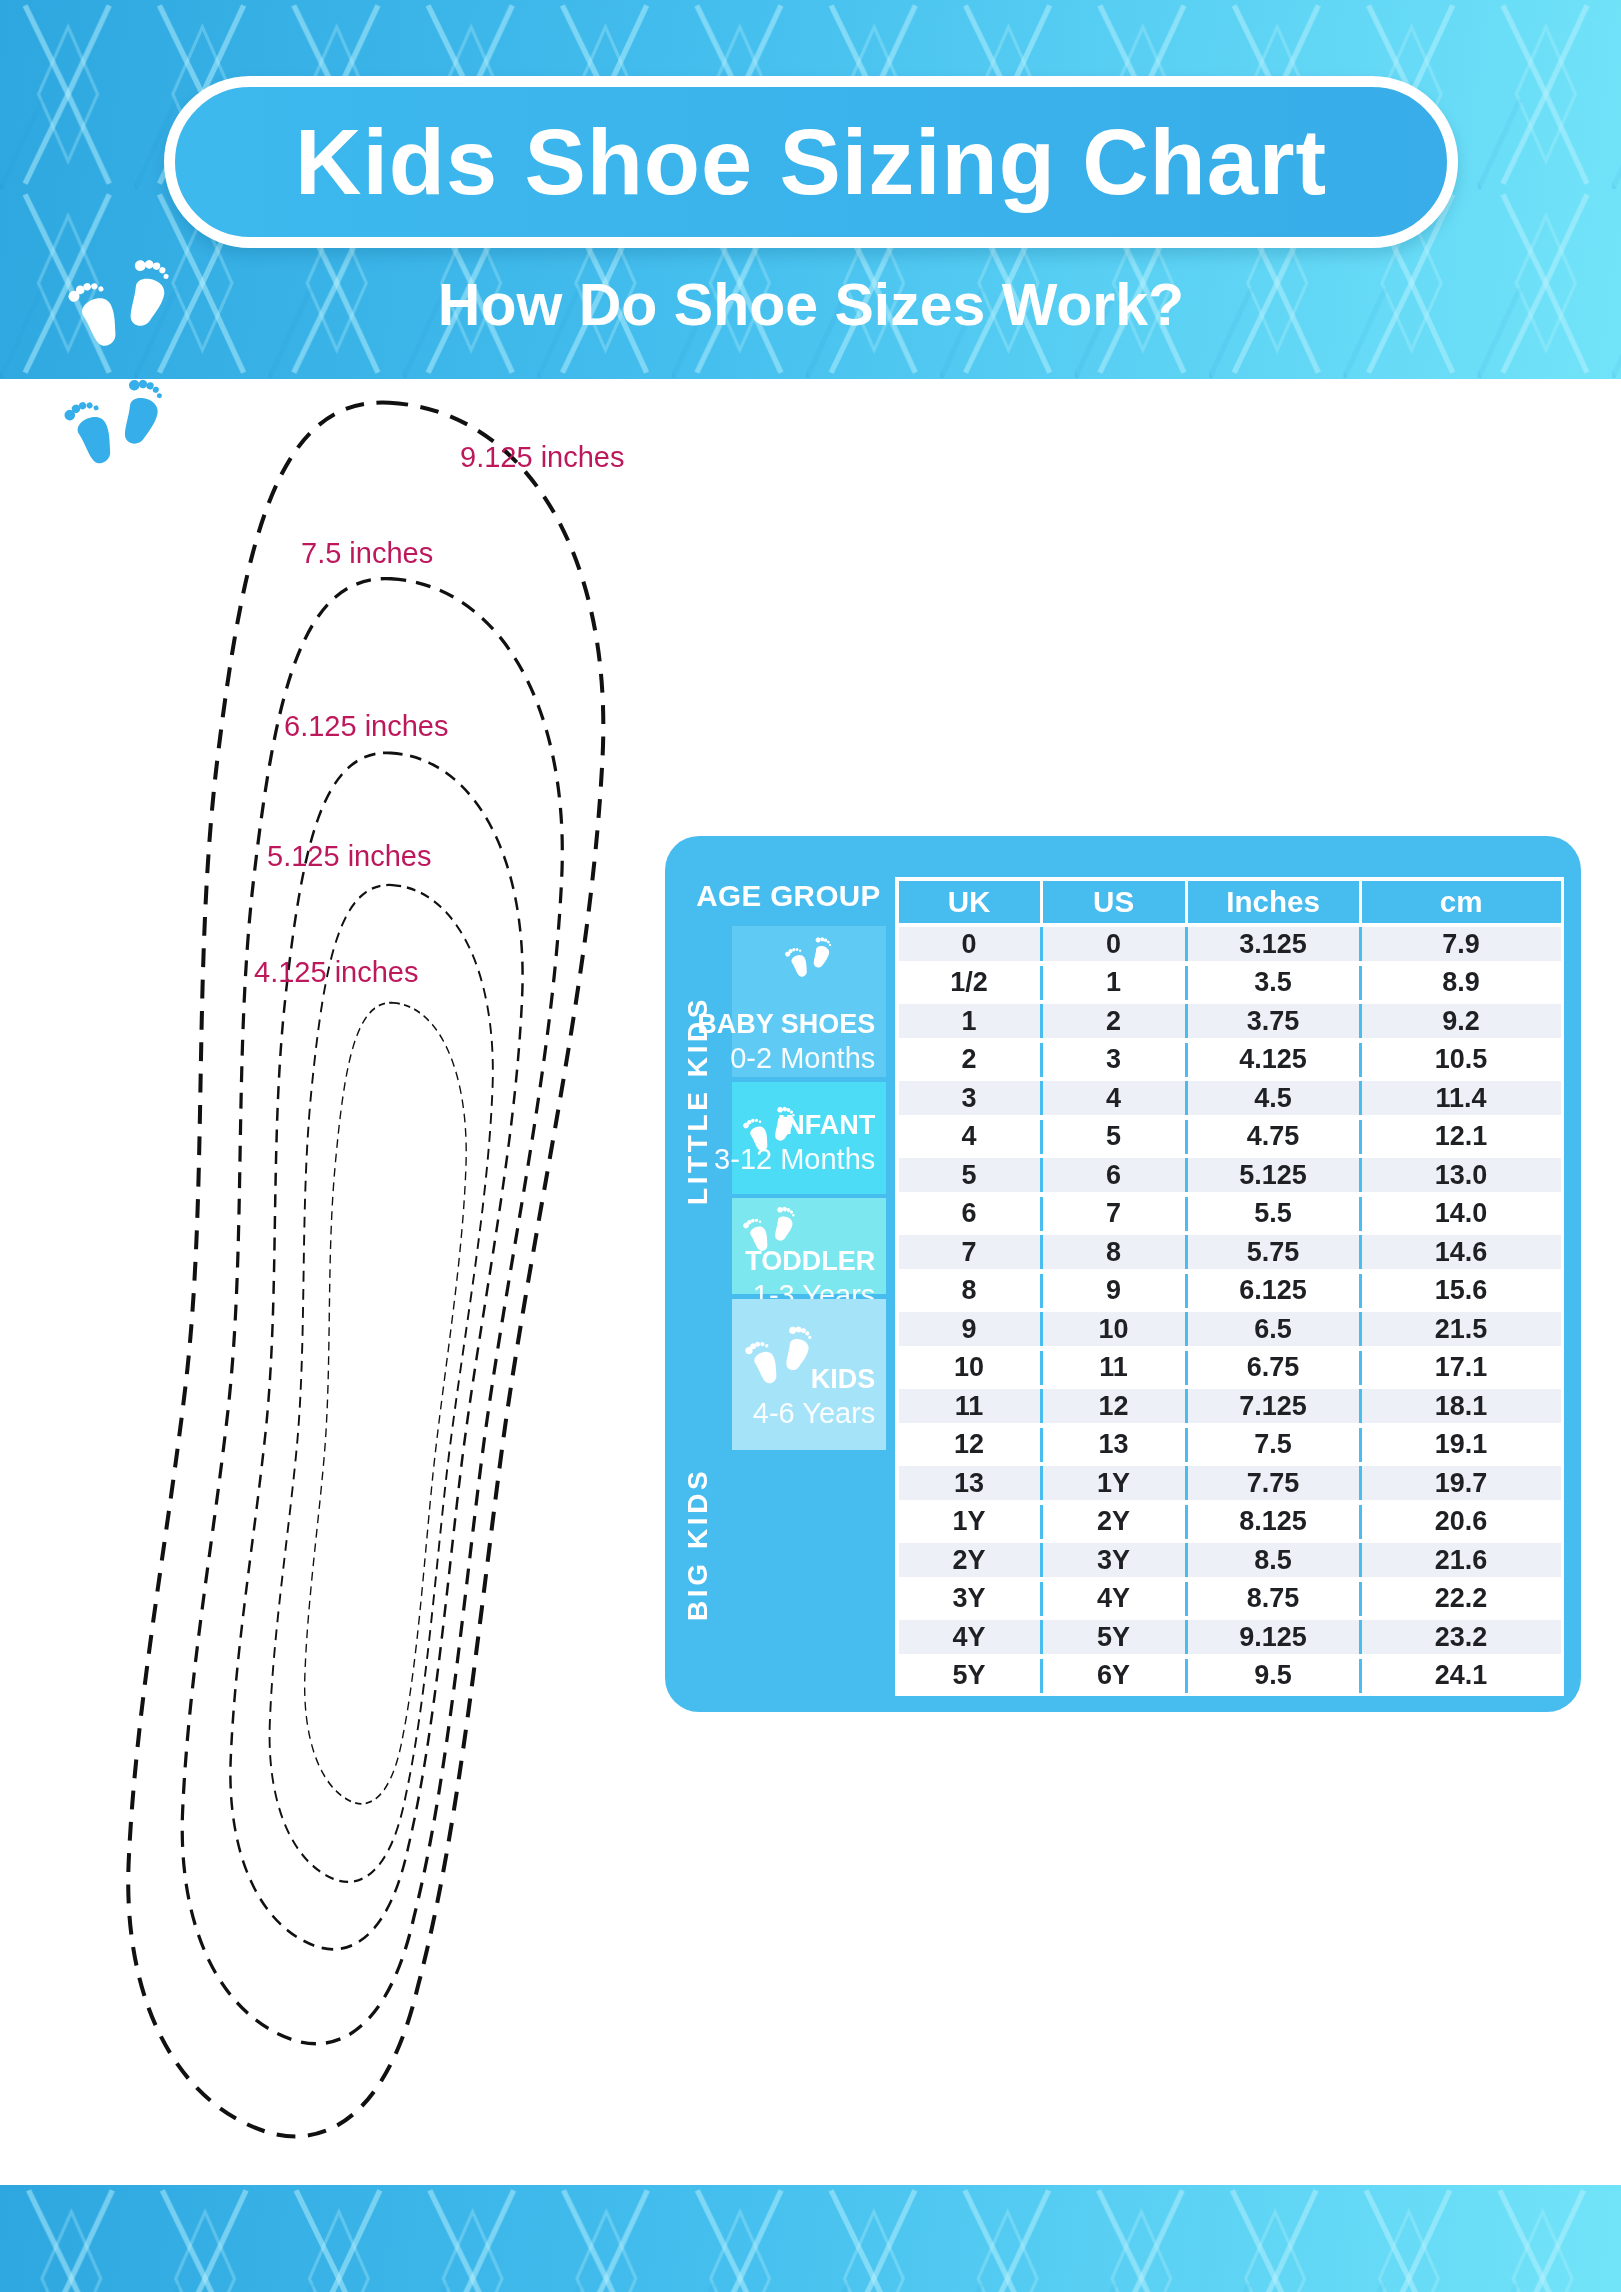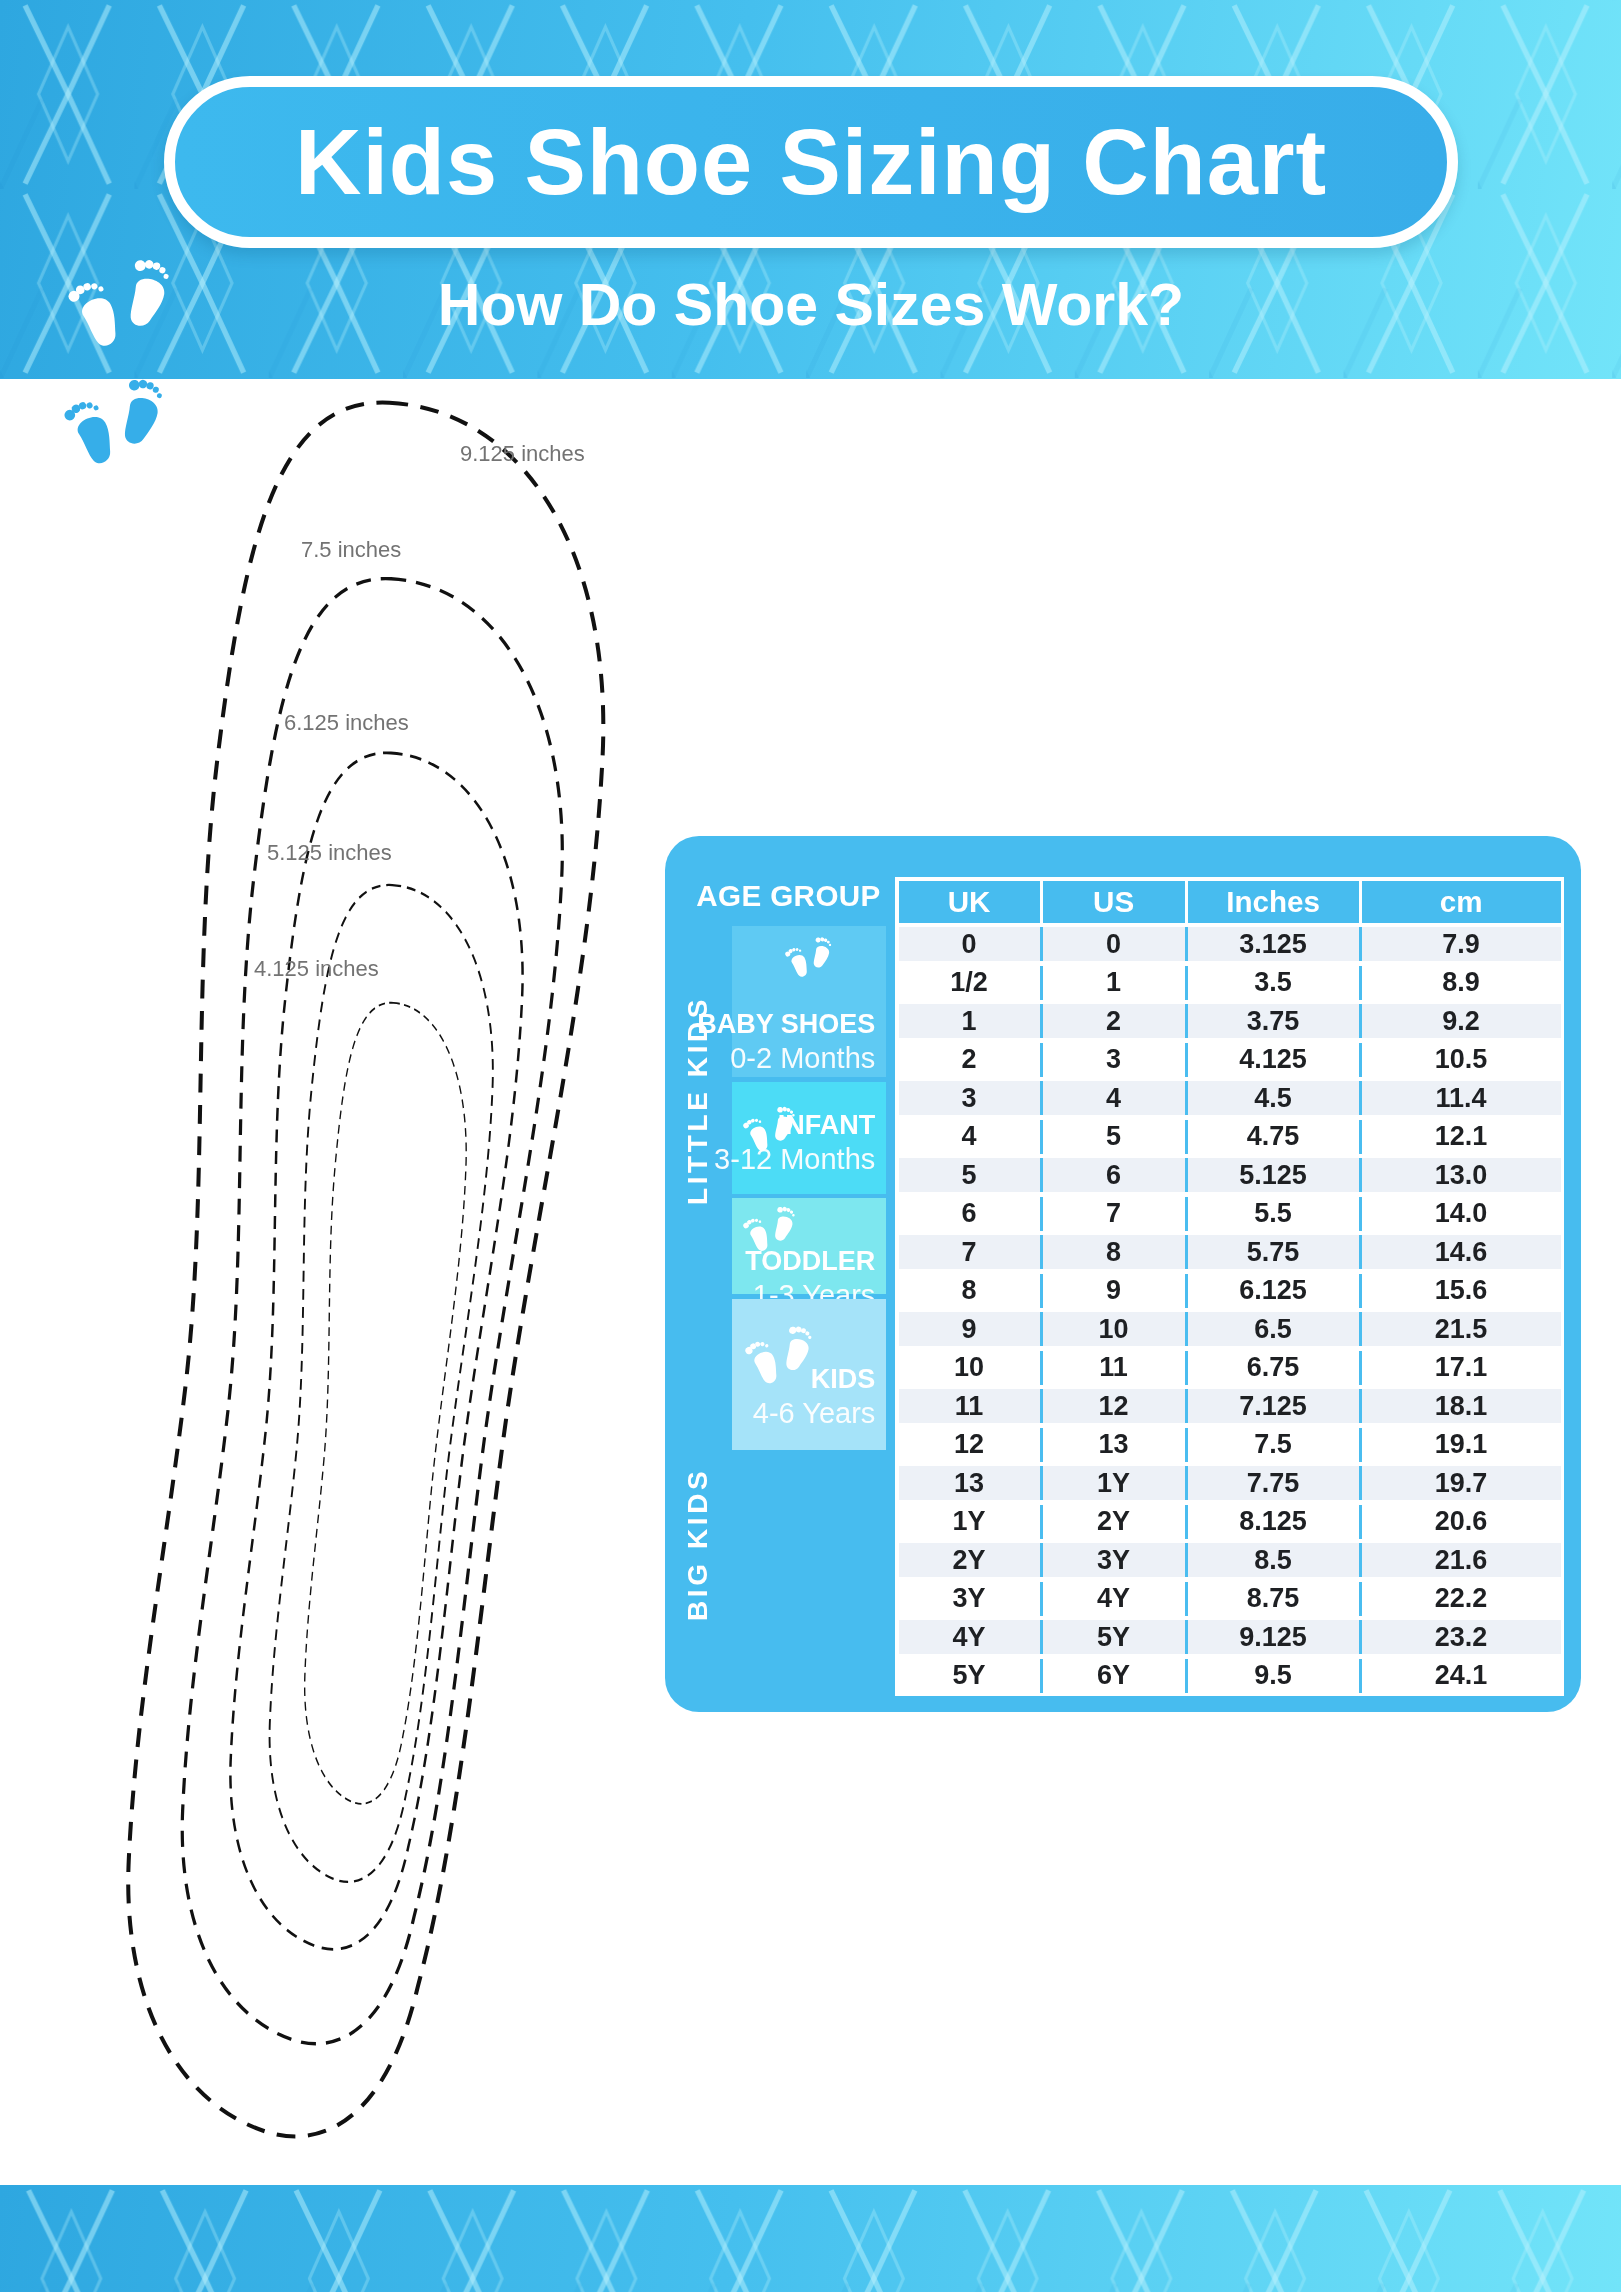--- a/index.html
+++ b/index.html
@@ -23,21 +23,21 @@
       color:#fff;font-weight:bold;font-size:59px;}
 
   
   .feet{position:absolute;}
   .feet-header{left:68px;top:256px;width:109px;height:100px;color:#ffffff;}
   .feet-page{left:64px;top:376px;width:106px;height:97px;color:#36aee9;}
 
   
   .outlines{position:absolute;left:40px;top:383px;width:627px;height:1791px;}
   .outlines path{fill:none;stroke:#111;stroke-width:4.5;stroke-dasharray:21 14;}
-  .measure{position:absolute;font-size:22px;color:#737373;white-space:nowrap;}
+  .measure{position:absolute;font-size:29px;color:#be185d;white-space:nowrap;}
   .m0{left:460px;top:441px;} .m1{left:301px;top:537px;} .m2{left:284px;top:710px;}
   .m3{left:267px;top:840px;} .m4{left:254px;top:956px;}
 
   
   .table-panel{position:absolute;left:665px;top:836px;width:916px;height:876px;
       background:#47bcef;border-radius:34px;}
   .age-group-label{position:absolute;left:25px;top:43px;width:197px;text-align:center;
       color:#fff;font-weight:bold;font-size:29.6px;letter-spacing:0.4px;}
   .side-label{position:absolute;left:10.7px;width:43px;color:#fff;font-weight:bold;
       font-size:28px;letter-spacing:3.6px;writing-mode:vertical-rl;transform:rotate(180deg);

